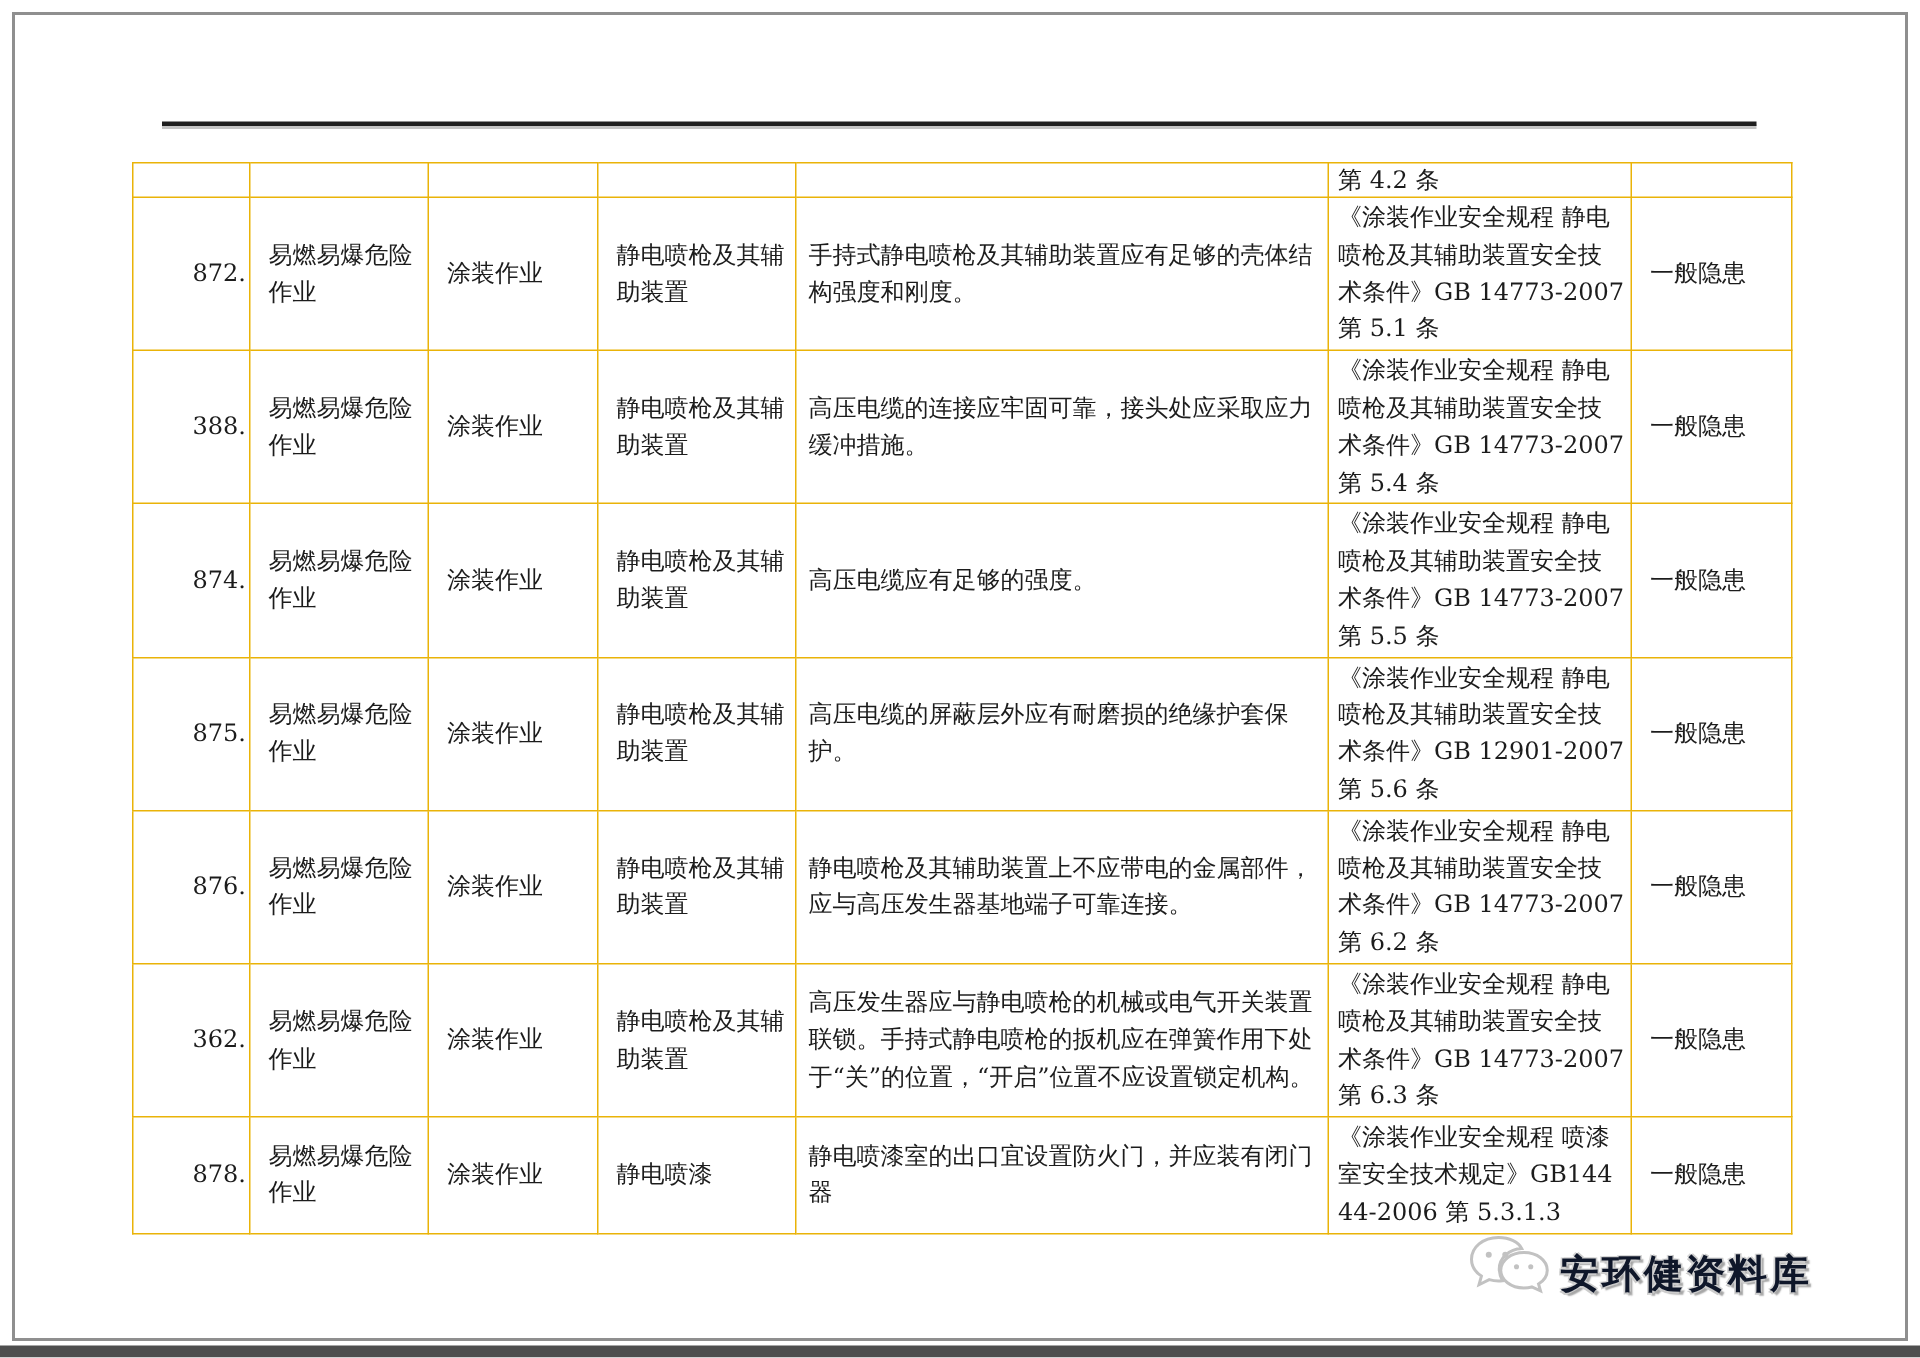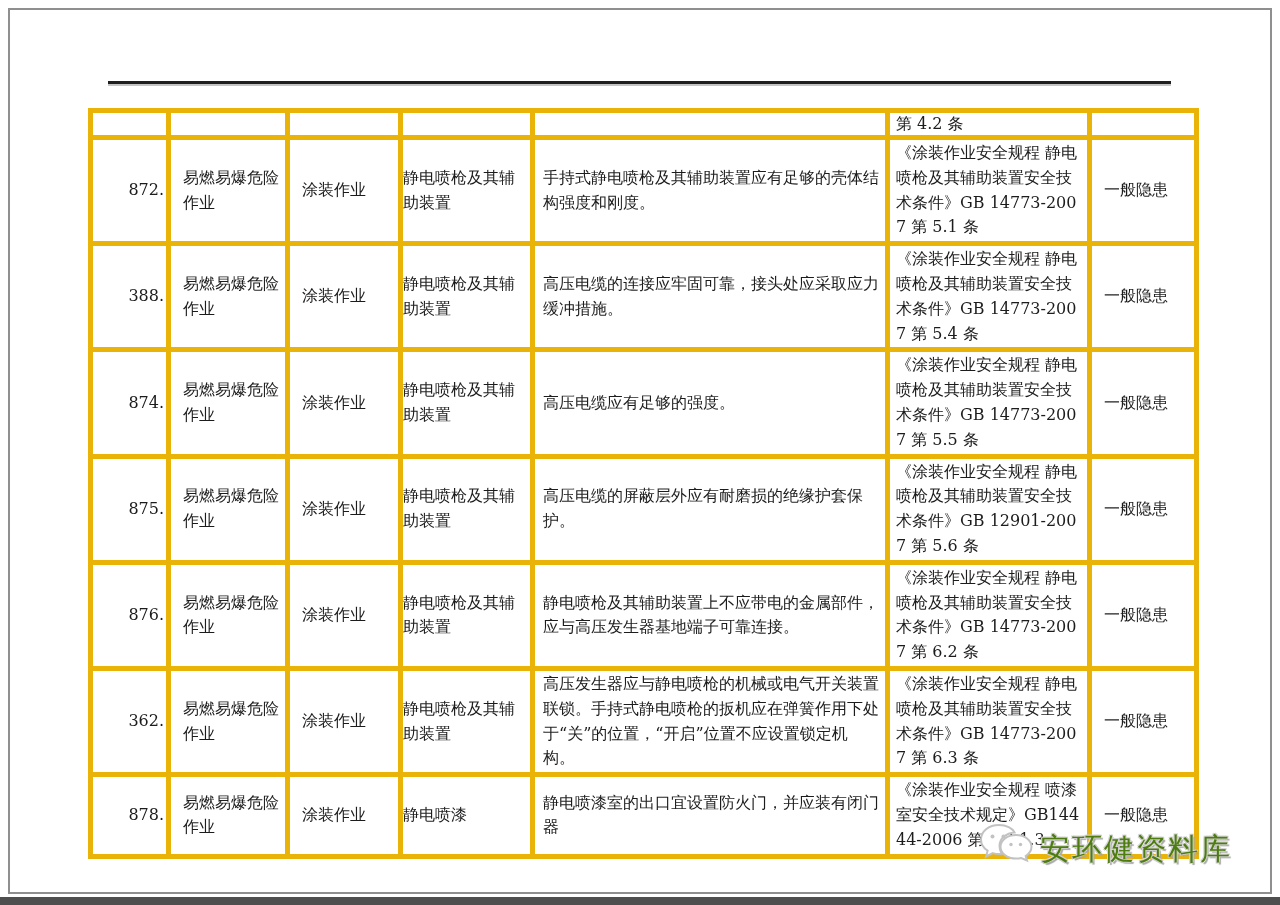--- a/index.html
+++ b/index.html
@@ -17,42 +17,42 @@
   }
   .top-rule{
     position:absolute;left:108px;top:81px;width:1063px;height:3px;background:#1f1f1f;
     box-shadow:0 2px 0 rgba(165,165,165,.65);
   }
   table.doc-table{
     position:absolute;left:88px;top:108px;width:1106px;
     border-collapse:collapse;table-layout:fixed;background:#ffffff;
   }
   .doc-table td{
-    border:5px solid #eab308;
+    border:1px solid #eab308;
     font-size:16px;line-height:1.55;
     vertical-align:middle;
     padding:1px 6px;
     word-break:break-all;
     overflow:hidden;
   }
   .doc-table td.c-no{text-align:right;padding:1px 2px;}
   .doc-table td.c-cat{padding:1px 4px 1px 12px;}
   .doc-table td.c-job{padding:1px 4px 1px 12px;}
-  .doc-table td.c-item{padding:1px 4px 1px 0;}
+  .doc-table td.c-item{padding:1px 4px 1px 12px;}
   .doc-table td.c-desc{padding:1px 6px 1px 8px;margin-left:20px;}
   .doc-table td.c-basis{padding:1px 4px 1px 6px;}
   .doc-table td.c-level{padding:1px 2px 1px 12px;}
   .doc-table tr.carryover td{line-height:1.25;font-size:16px;}
   .watermark{
     position:absolute;left:978px;top:820px;width:280px;height:58px;
     display:flex;align-items:center;gap:6px;
   }
   .watermark-text{
-    font-size:30px;font-weight:400;letter-spacing:2px;white-space:nowrap;
-    color:#4d7c0f;
+    font-size:26px;font-weight:700;letter-spacing:2px;white-space:nowrap;
+    color:#0f172a;
     text-shadow:-1px -1px 0 #d6d6d6,1px -1px 0 #cccccc,-1px 1px 0 #cccccc,2px 2px 1px #a6a6a6;
     font-family:"DejaVu Sans","Liberation Sans",sans-serif;
   }
   .wechat-icon{flex:0 0 auto;}
 </style>
 </head>
 <body>
 
 <div class="page-frame"></div>
 <div class="top-rule"></div>

